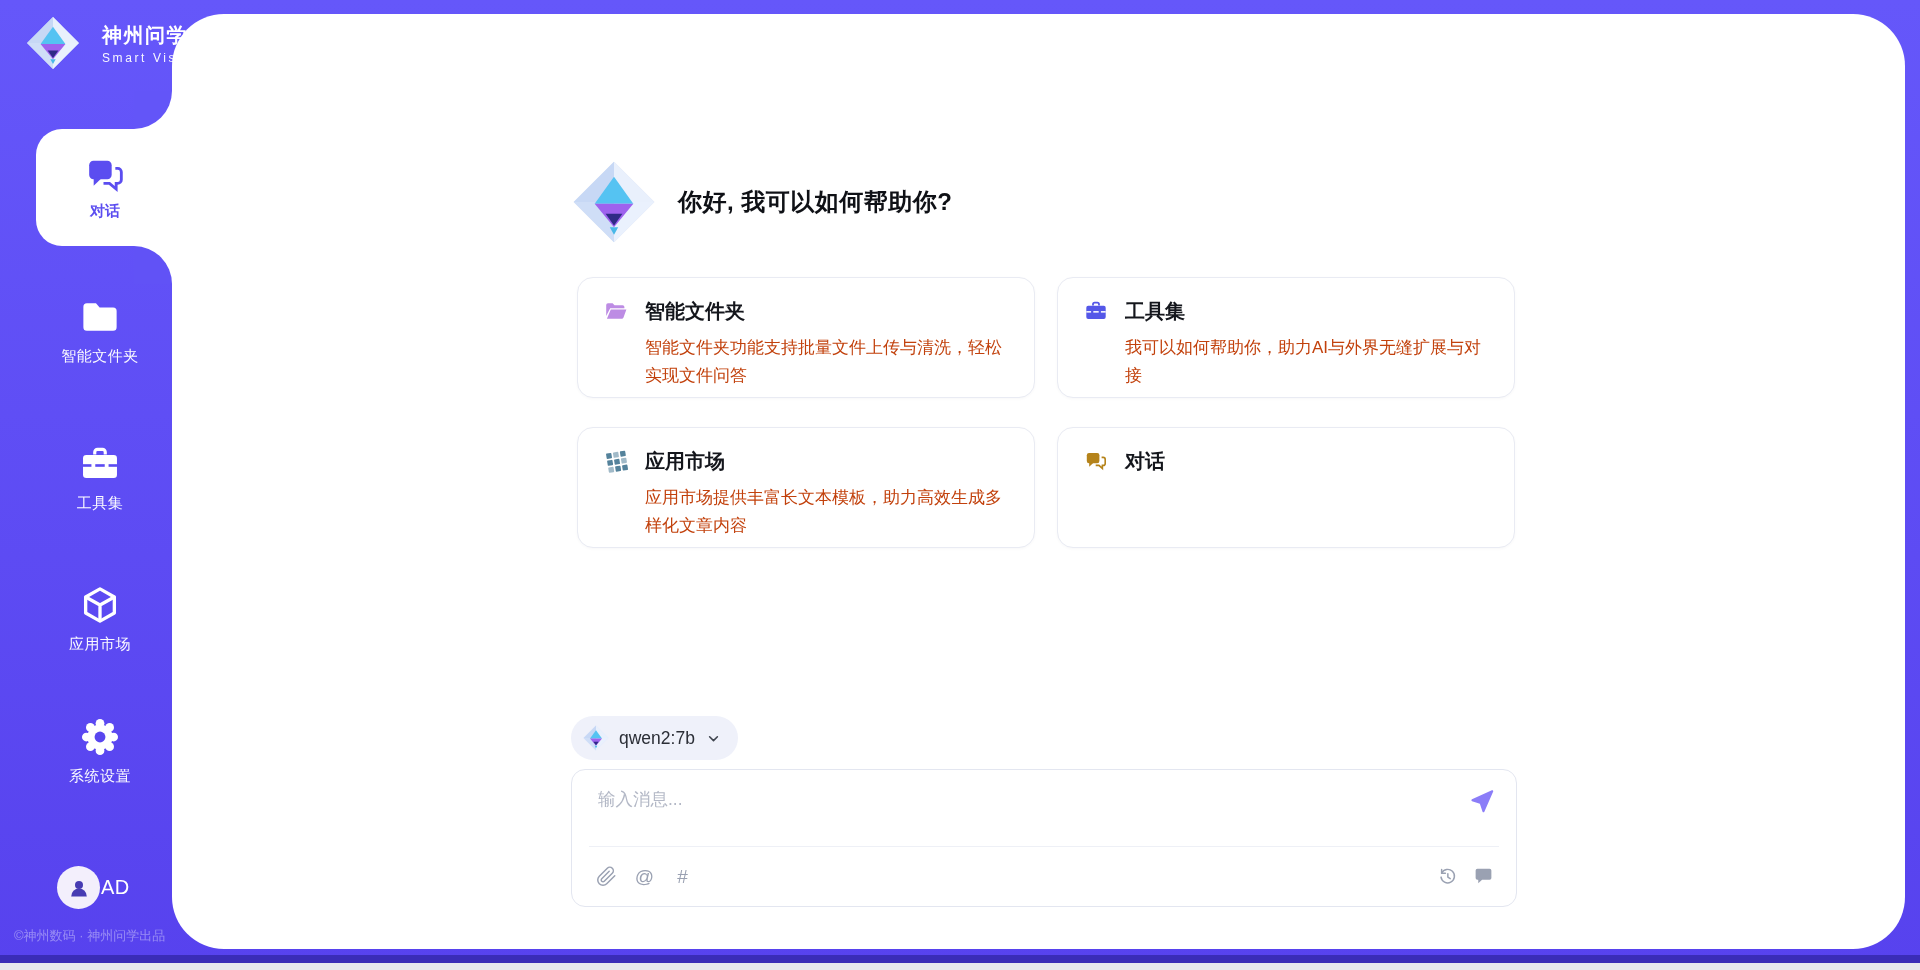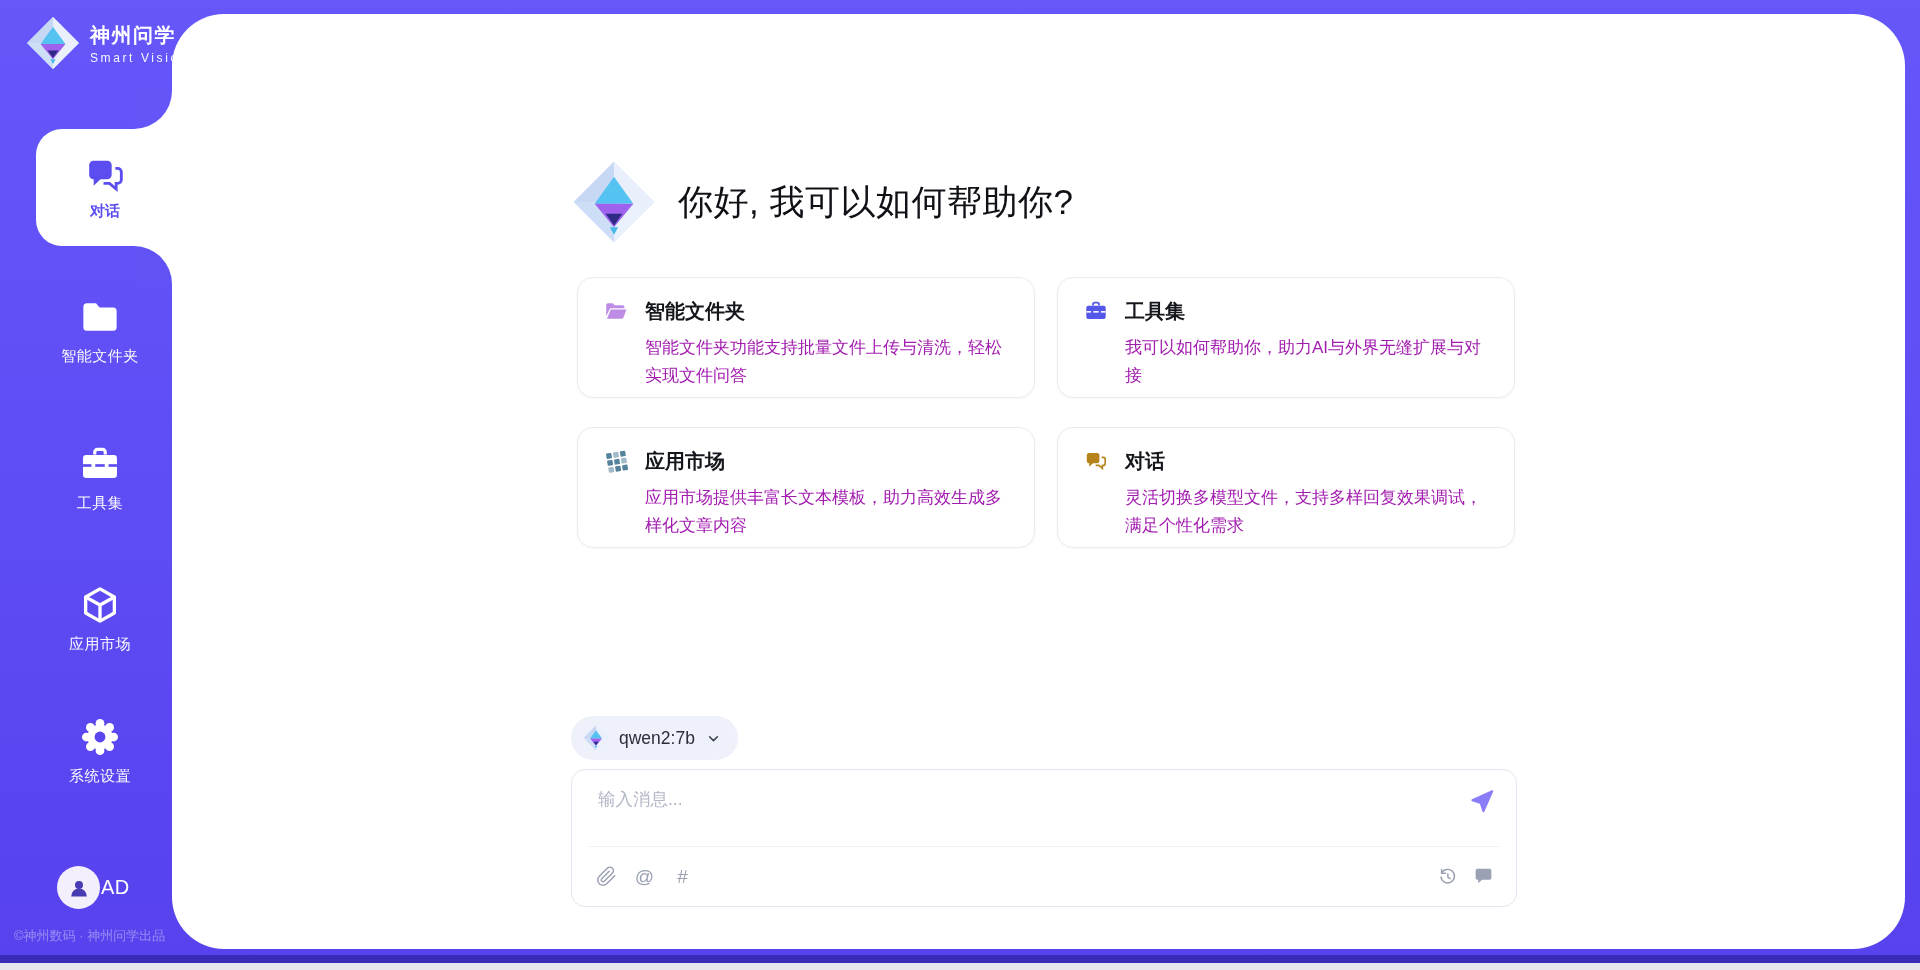--- a/index.html
+++ b/index.html
@@ -12,21 +12,21 @@
   
   .main-panel {
     position:absolute; left:172px; top:14px; width:1733px; height:935px;
     background:#fff; border-radius:52px;
   }
   
   .strip-dark  { position:absolute; left:0; right:0; bottom:7px; height:8px; background:#3a2cb7; }
   .strip-light { position:absolute; left:0; right:0; bottom:0;  height:7px; background:#e6e7ee; }
 
   
-  .brand { position:absolute; left:26px; top:16px; display:flex; align-items:center; gap:10px; }
+  .brand { position:absolute; left:26px; top:16px; display:flex; align-items:center; gap:22px; }
   .brand-diamond { width:54px; height:54px; }
   .brand-name { font-size:20px; font-weight:700; color:#fff; letter-spacing:1.5px; }
   .brand-sub  { font-size:12px; color:rgba(255,255,255,.95); letter-spacing:2.6px; margin-top:2px; }
 
   .nav-item {
     position:absolute; left:28px; width:144px;
     display:flex; flex-direction:column; align-items:center; gap:9px;
     color:#fff; cursor:pointer;
   }
   .nav-item .nav-icon { width:42px; height:42px; }
@@ -50,37 +50,37 @@
   .user-block { position:absolute; left:57px; top:866px; display:flex; align-items:center; gap:1px; cursor:pointer; }
   .avatar { width:43px; height:43px; border-radius:50%; background:#f3effc; display:flex; align-items:center; justify-content:center; }
   .avatar svg { width:26px; height:26px; fill:#473cb3; }
   .user-name { font-size:20px; color:#fff; letter-spacing:.5px; }
 
   .copyright { position:absolute; left:14px; top:927px; font-size:13px; color:rgba(255,255,255,.38); white-space:nowrap; }
 
   
   .greeting { position:absolute; left:400px; top:146px; display:flex; align-items:center; gap:22px; }
   .greeting-diamond { width:84px; height:84px; }
-  .greeting-text { font-size:35px; font-weight:400; color:#0f1116; letter-spacing:.5px;text-align:center; }
+  .greeting-text { font-size:24px; font-weight:700; color:#0f1116; letter-spacing:.5px;text-align:center; }
 
   
   .cards {
     position:absolute; left:405px; top:263px; width:940px;
     display:grid; grid-template-columns:458px 458px; column-gap:22px; row-gap:29px;
   }
   .card {
     height:121px; background:#fff; border:1px solid #e9ebf3; border-radius:16px;
     padding:20px 26px; overflow:hidden; cursor:pointer;
     box-shadow:0 1px 3px rgba(25,25,60,.03);
   }
   .card-head { display:flex; align-items:center; gap:17px; height:26px; margin-bottom:10px; }
   .card-icon { width:24px; height:24px; flex:0 0 24px; }
   .card-icon svg { width:24px; height:24px; display:block; }
   .card-title { font-size:20px; font-weight:700; color:#14161c; }
-  .card-desc { margin-left:41px; font-size:17px; line-height:28px; color:#a21caf; }
+  .card-desc { margin-left:41px; font-size:17px; line-height:28px; color:#c2410c; }
 
   
   .model-pill {
     position:absolute; left:399px; top:702px; height:44px; border-radius:22px;
     background:#eff1fa; display:inline-flex; align-items:center; gap:10px;
     padding:0 16px 0 12px; cursor:pointer;
   }
   .model-diamond { width:26px; height:26px; }
   .model-name { font-size:17.5px; color:#2b2e36; }
   .model-chevron { width:17px; height:17px; color:#3f444e; }
@@ -190,21 +190,20 @@
         <div class="card-head">
           <span class="card-icon" style="color: rgb(181, 131, 26);">
             <svg viewBox="0 0 24 24" fill="currentColor">
               <rect x="2.8" y="4" width="12.6" height="10.2" rx="2.2"></rect>
               <path d="M5.2 13.2 v4.6 l4.8 -4.6 Z"></path>
               <path fill="none" stroke="currentColor" stroke-width="1.6" d="M17.6 8.4 h1.6 a2 2 0 0 1 2 2 v4 a2 2 0 0 1 -2 2 h-0.8 v3 l-3.5 -3 h-3.2"></path>
             </svg>
           </span>
           <span class="card-title">对话</span>
         </div>
-        <div class="card-desc">灵活切换多模型文件，支持多样回复效果调试，满足个性化需求</div>
       </div>
     </div>
 
     <div class="model-pill">
       <svg class="model-diamond">
           <use href="#sym-diamond"></use>
         </svg>
       <span class="model-name">qwen2:7b</span>
       <svg class="model-chevron" viewBox="0 0 24 24" fill="none" stroke="currentColor" stroke-width="2.2" stroke-linecap="round" stroke-linejoin="round">
           <path d="M6.5 9.5 L12 15 l5.5 -5.5"></path>

